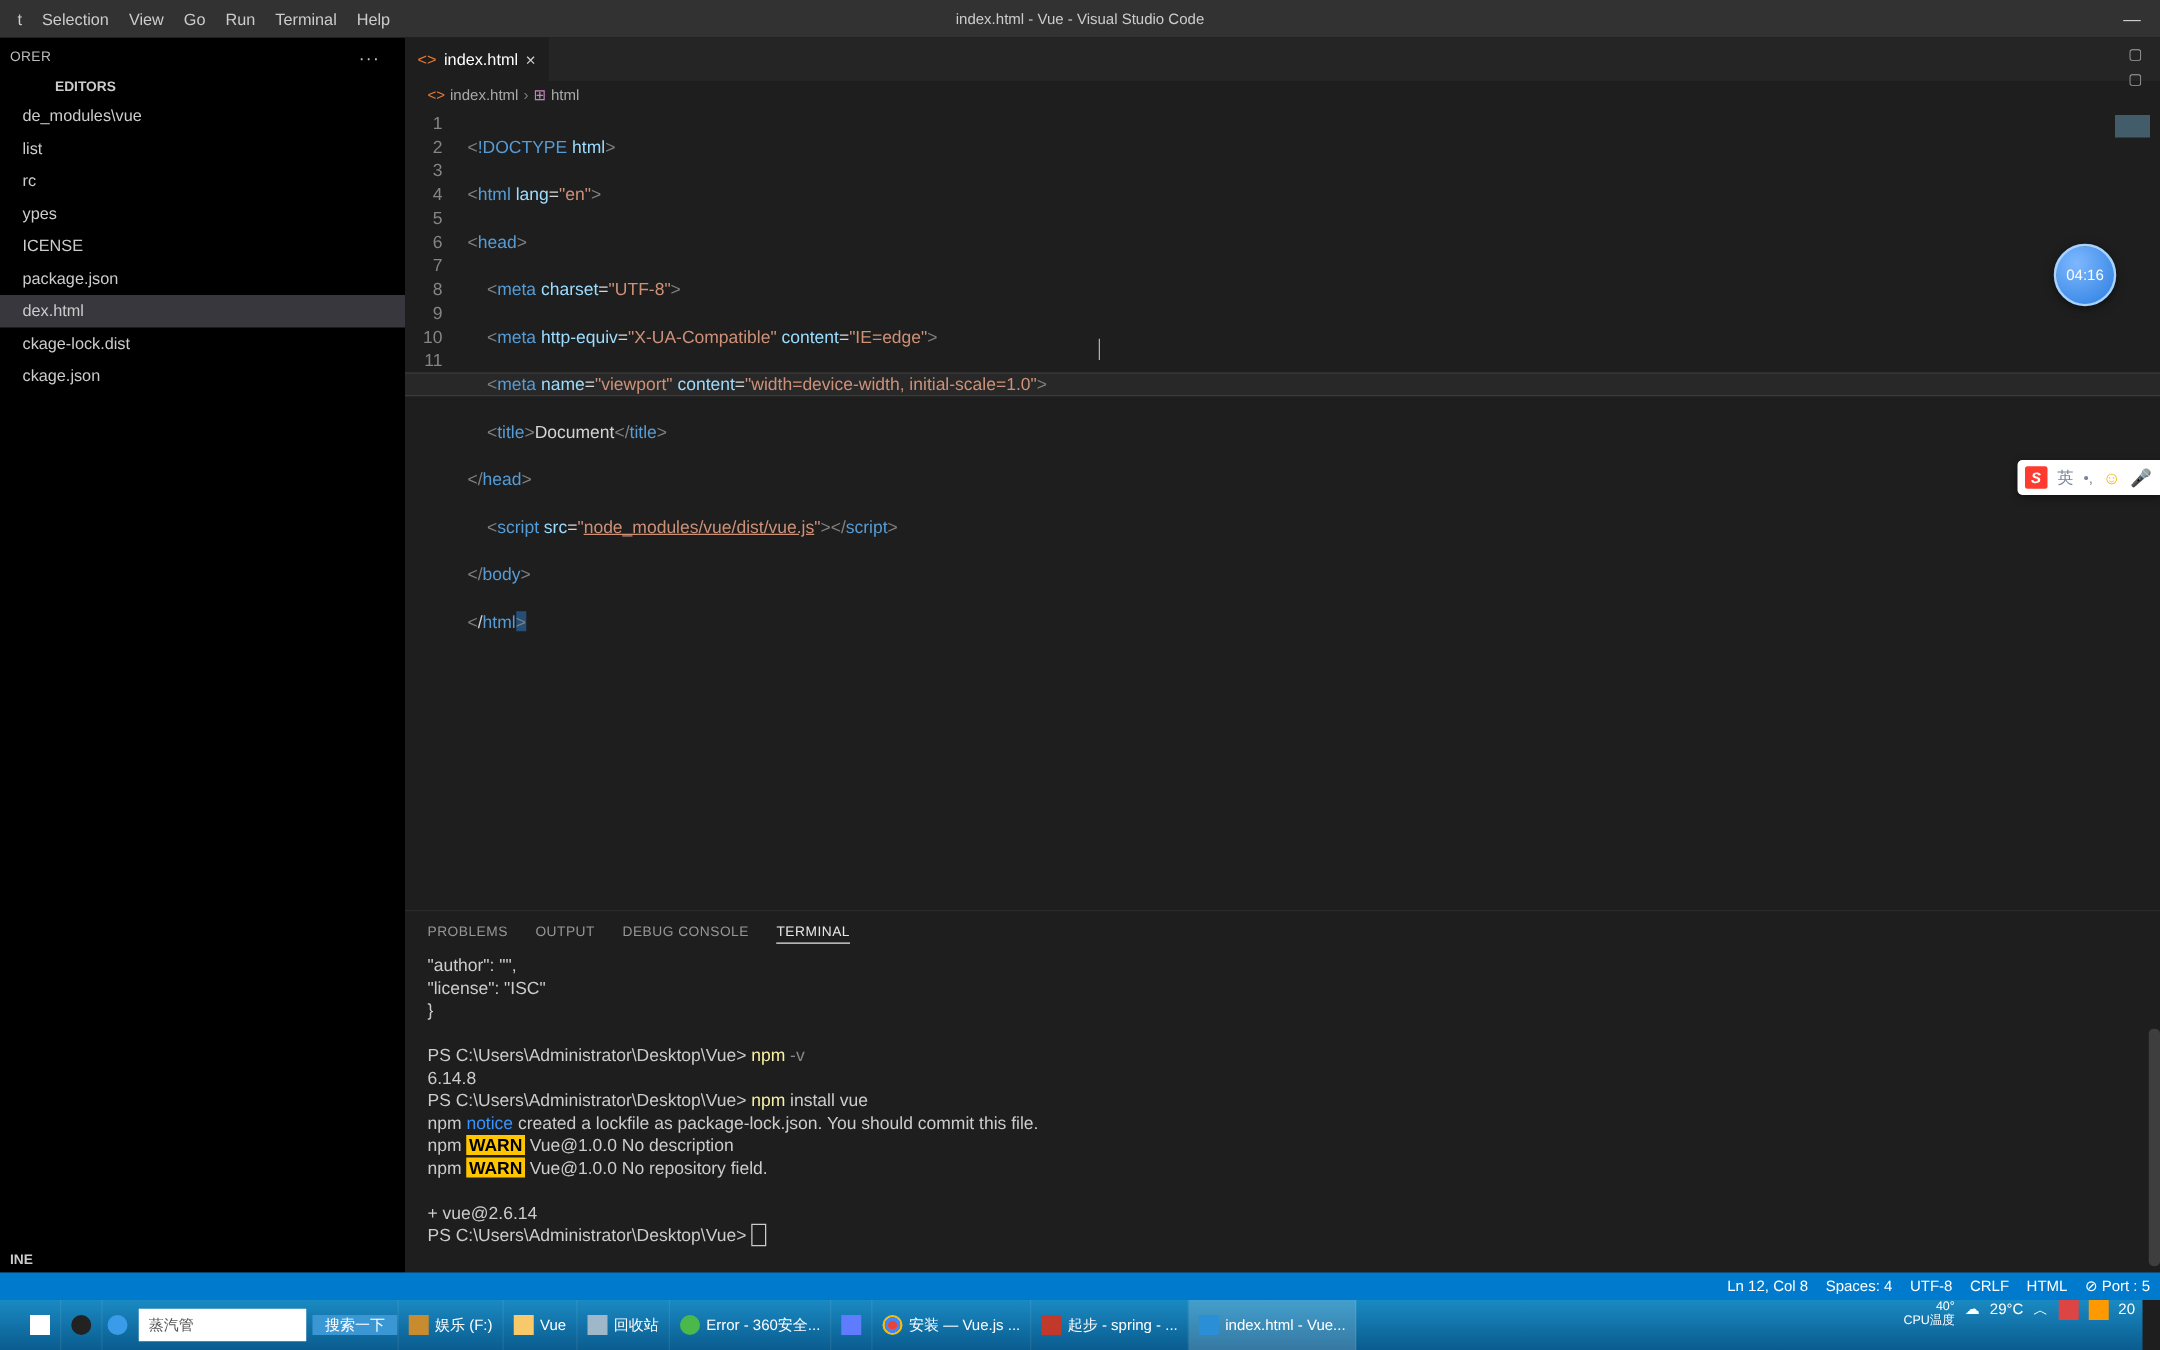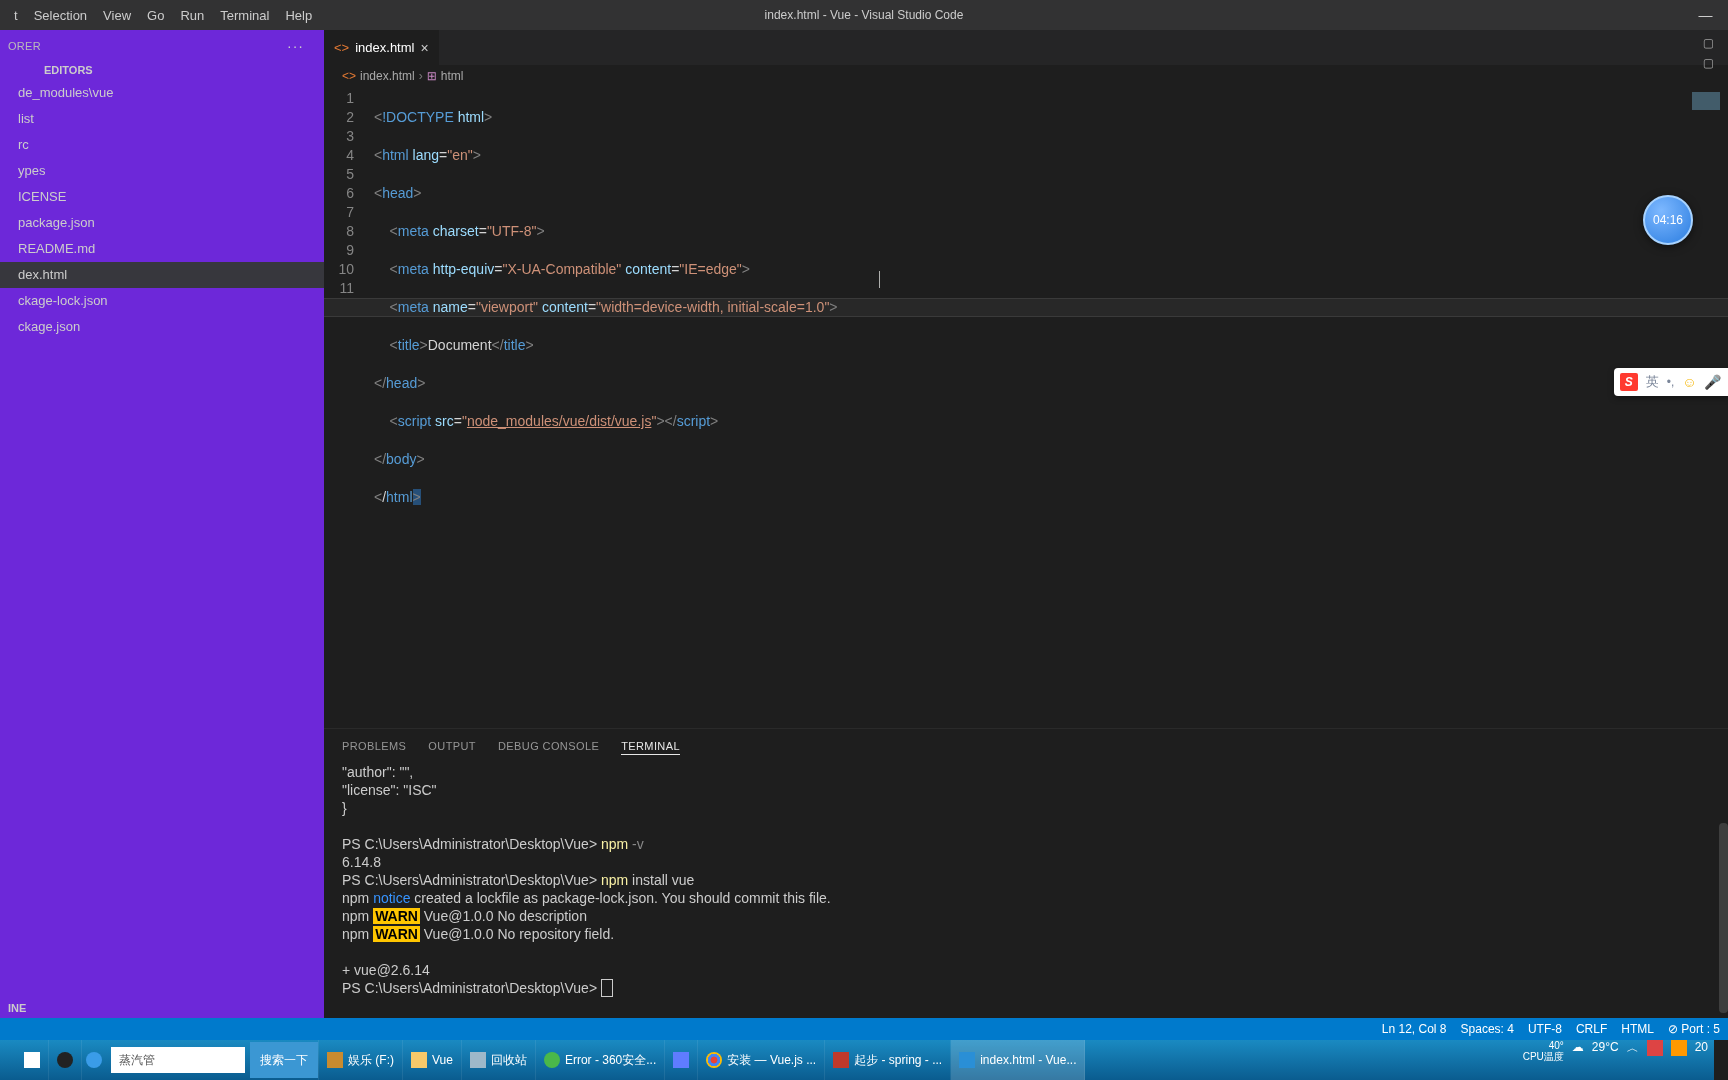--- a/index.html
+++ b/index.html
@@ -8,21 +8,21 @@
 
 .titlebar { height: 30px; background: #323233; display: flex; align-items: center; position: relative; }
 .menubar { display: flex; padding-left: 6px; }
 .menu-item { padding: 4px 8px; font-size: 13px; color: #cccccc; cursor: pointer; }
 .title-center { position: absolute; left: 50%; transform: translateX(-50%); font-size: 12px; color: #cccccc; }
 .win-controls { position: absolute; right: 0; display: flex; height: 100%; }
 .win-btn { width: 45px; display: flex; align-items: center; justify-content: center; color: #ccc; font-size: 14px; }
 
 
 .main { display: flex; height: calc(100% - 30px - 22px - 40px); }
-.sidebar { width: 324px; background: #6d28d9; display: flex; flex-direction: column; }
+.sidebar { width: 324px; background: #000000; display: flex; flex-direction: column; }
 .side-header { padding: 8px 20px 6px 8px; display: flex; justify-content: space-between; align-items: center; }
 .side-title { font-size: 11px; color: #bbbbbb; text-transform: uppercase; letter-spacing: 0.3px; }
 .side-dots { color: #cccccc; font-size: 14px; letter-spacing: 1px; }
 .side-section { padding: 4px 8px 4px 4px; font-size: 11px; font-weight: 700; color: #cccccc; text-transform: uppercase; margin-left: 40px; }
 .tree { flex: 1; }
 .tree-item { padding: 2px 12px 2px 18px; font-size: 13px; color: #cccccc; line-height: 22px; }
 .tree-item.active { background: #37373d; }
 .side-footer { padding: 4px 8px; font-size: 11px; font-weight: 700; color: #cccccc; text-transform: uppercase; margin-top: 11px; }
 
 
@@ -65,21 +65,21 @@
 .panel-icons { position: absolute; right: 14px; top: 6px; display: flex; flex-direction: column; gap: 6px; color: #a0a0a0; font-size: 12px; }
 
 
 .statusbar { position: absolute; bottom: 40px; left: 0; right: 0; height: 22px; background: #007acc; color: #ffffff; display: flex; align-items: center; font-size: 12px; justify-content: flex-end; padding: 0 8px; gap: 14px; }
 
 
 .taskbar { position: absolute; bottom: 0; left: 0; right: 14px; height: 40px; background: linear-gradient(#1a8ac2, #0a5c8f); display: flex; align-items: center; color: #fff; font-size: 12px; padding-left: 16px; }
 .tb-item { display: flex; align-items: center; height: 100%; padding: 0 8px; gap: 5px; border-right: 1px solid rgba(255,255,255,0.08); white-space: nowrap; overflow: hidden; }
 .tb-icon { width: 16px; height: 16px; display: inline-block; }
 .search-box { background: #fff; color: #555; height: 26px; display: flex; align-items: center; padding: 0 8px; width: 134px; font-family: "Microsoft YaHei", sans-serif; }
-.search-btn { background: #3b97d3; height: 36px; display: flex; align-items: center; padding: 0 10px; font-family: "Microsoft YaHei", sans-serif; }
+.search-btn { background: #3b97d3; height: 16px; display: flex; align-items: center; padding: 0 10px; font-family: "Microsoft YaHei", sans-serif; }
 .tb-right { margin-left: auto; display: flex; align-items: flex-start; height: 100%; padding-right: 6px; gap: 8px; }
 .tb-stats { font-size: 10px; text-align: right; line-height: 11px; }
 
 
 .timer-badge { position: absolute; top: 195px; right: 35px; width: 50px; height: 50px; border-radius: 50%; background: radial-gradient(circle at 35% 30%, #7db8ff, #2b7de0); display: flex; align-items: center; justify-content: center; color: #fff; font-size: 12px; box-shadow: 0 2px 8px rgba(0,0,0,0.5); border: 2px solid #a8d3ff; }
 .ime-bar { position: absolute; top: 368px; right: 0; height: 28px; background: #fff; border-radius: 4px 0 0 4px; display: flex; align-items: center; padding: 0 6px; gap: 8px; box-shadow: 0 2px 6px rgba(0,0,0,0.4); }
 .ime-logo { width: 18px; height: 18px; background: #ff3a2f; color: #fff; font-weight: 700; display: flex; align-items: center; justify-content: center; font-style: italic; font-size: 12px; border-radius: 2px; }
 .ime-char { color: #7a8599; font-family: "Microsoft YaHei"; font-size: 13px; }
 .ime-dot { color: #7a8599; font-size: 12px; }
 .ime-emoji, .ime-mic { font-size: 14px; }
@@ -113,23 +113,22 @@
       <span class="side-dots">···</span>
     </div>
     <div class="side-section">EDITORS</div>
     <div class="tree">
       <div class="tree-item">de_modules\vue</div>
       <div class="tree-item">list</div>
       <div class="tree-item">rc</div>
       <div class="tree-item">ypes</div>
       <div class="tree-item">ICENSE</div>
       <div class="tree-item">package.json</div>
-      <div class="tree-item">README.md</div>
       <div class="tree-item active">dex.html</div>
-      <div class="tree-item">ckage-lock.json</div>
+      <div class="tree-item">ckage-lock.dist</div>
       <div class="tree-item">ckage.json</div>
     </div>
     <div class="side-footer">INE</div>
   </div>
 
   <div class="editor-col">
     <div class="tabbar">
       <div class="tab">
         <span class="file-icon">&lt;&gt;</span>
         <span>index.html</span>

